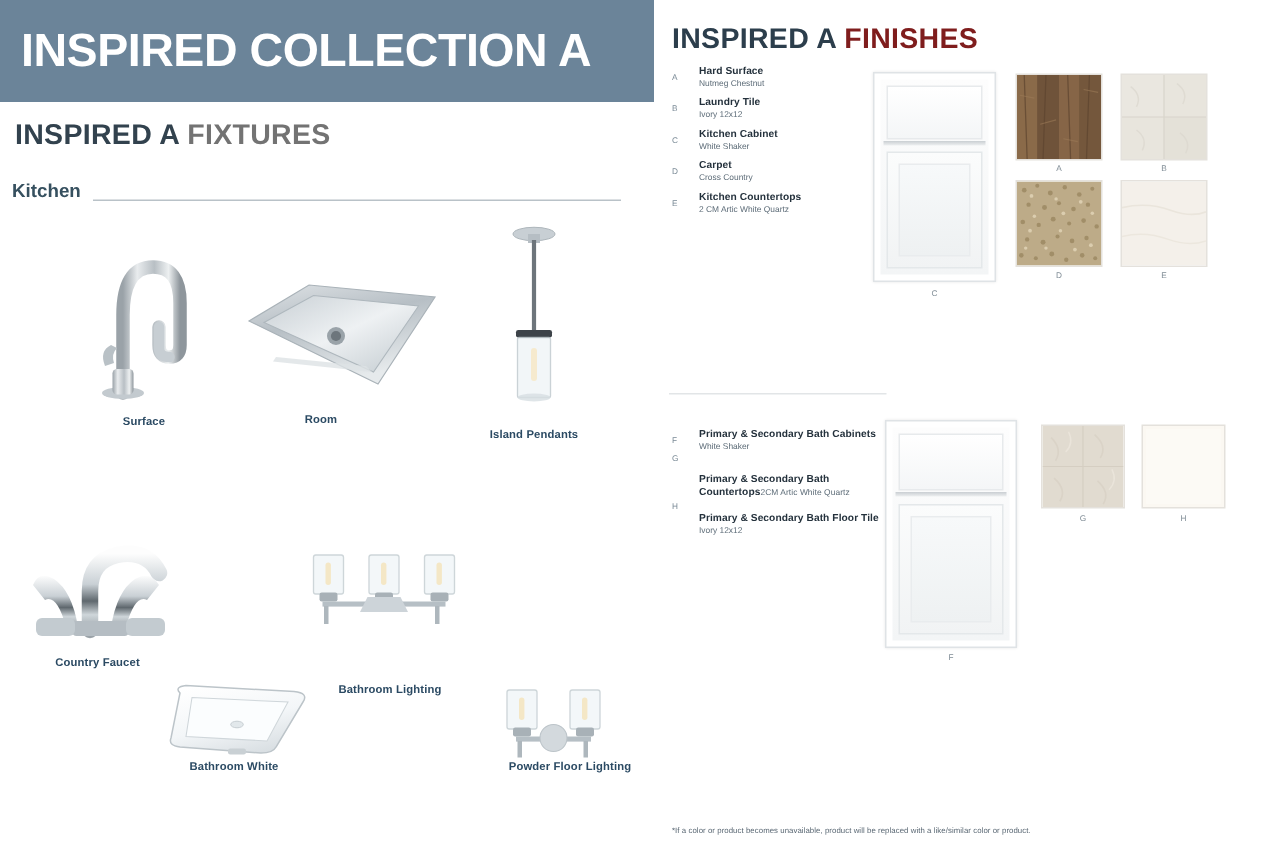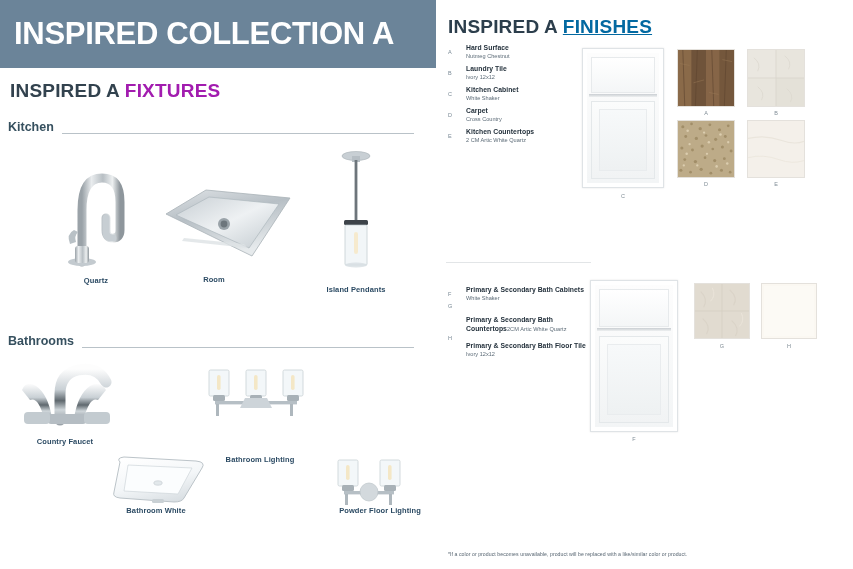--- a/index.html
+++ b/index.html
@@ -23,21 +23,21 @@
     font-size:31px; font-weight:bold; color:#ffffff;
     letter-spacing:-0.3px; line-height:40px; white-space:nowrap;
   }
 
   .sub-title {
     position:absolute; left:10px; top:80px;
     font-size:19px; font-weight:bold; letter-spacing:0.2px;
     white-space:nowrap;
   }
   .sub-title .dark { color:#32424e; }
-  .sub-title .grey { color:#a21caf; }
+  .sub-title .grey { color:#737373; }
 
   .sec-head { position:absolute; display:flex; align-items:flex-end; width:406px; left:8px; }
   .sec-head .sec-label {
     font-size:12.5px; font-weight:bold; color:#36505f; white-space:nowrap;
     padding-right:8px;
   }
   .sec-head .sec-rule { flex:1; height:1px; background:#b9c2c8; }
 
   .sec-kitchen { top:120px; }
   .sec-bath { top:334px; }
@@ -51,21 +51,21 @@
   .art { position:absolute; }
 
   
   .right-col { position:absolute; left:436px; top:0; width:417px; height:569px; }
 
   .fin-title {
     position:absolute; left:12px; top:16px;
     font-size:19px; font-weight:bold; letter-spacing:0.2px; white-space:nowrap;
   }
   .fin-title .dark { color:#2c3e4c; }
-  .fin-title .grey { color:#0369a1;text-decoration:underline; }
+  .fin-title .grey { color:#7f1d1d; }
 
   .legend { position:absolute; left:12px; }
   .legend-top { top:44px; }
   .legend-bot { top:286px; }
 
   .leg-row { position:relative; margin-bottom:5px; padding-left:18px; }
   .leg-key {
     position:absolute; left:0; top:5px;
     font-size:5.5px; color:#7a8a96; font-weight:normal;
   }
@@ -138,21 +138,21 @@
             <stop offset="0.8" stop-color="#edf0f1"></stop>
           <stop offset="1" stop-color="#8e969c"></stop>
         </linearGradient>
       </defs>
       <path d="M22 104 L22 52 Q22 20 42 20 Q60 20 60 44 L60 72 Q60 80 53 80 Q46 80 46 72 L46 60" fill="none" stroke="url(#chrome1)" stroke-width="9" stroke-linecap="round"></path>
       <path d="M46 60 L46 74 Q46 80 53 80" fill="none" stroke="#c7ced3" stroke-width="7" stroke-linecap="round"></path>
       <ellipse cx="22" cy="104" rx="14" ry="4" fill="#c3cacf"></ellipse>
       <rect x="15" y="88" width="14" height="17" rx="3" fill="url(#chrome1)"></rect>
       <path d="M14 72 Q6 76 10 86 L16 84 Q14 78 18 74 Z" fill="#b9c1c6"></path>
     </svg>
-    <div class="fx-label" style="left:56px; top:276px; width:80px;">Quartz</div>
+    <div class="fx-label" style="left:56px; top:276px; width:80px;">Surface</div>
 
     <svg class="art" style="left:160px; top:186px;" width="136" height="80" viewBox="0 0 136 80">
       <defs>
         <linearGradient id="sinkg" x1="0" y1="0" x2="0.4" y2="1">
           <stop offset="0" stop-color="#dfe3e6"></stop>
             <stop offset="0.45" stop-color="#b7bfc5"></stop>
           <stop offset="1" stop-color="#e6eaec"></stop>
         </linearGradient>
         <linearGradient id="sinkb" x1="0" y1="0" x2="1" y2="1">
           <stop offset="0" stop-color="#c8cfd4"></stop>
@@ -173,24 +173,20 @@
       <ellipse cx="24" cy="8" rx="14" ry="4.5" fill="#c8cfd4" stroke="#a7b0b6" stroke-width="0.6"></ellipse>
       <rect x="20" y="8" width="8" height="6" fill="#b6bec4"></rect>
       <rect x="22.6" y="12" width="2.8" height="62" fill="#6d757b"></rect>
       <rect x="12" y="72" width="24" height="5" rx="1.5" fill="#3d4349"></rect>
       <rect x="13" y="77" width="22" height="40" rx="1" fill="#eef4f6" opacity="0.75" stroke="#b9c4c9" stroke-width="0.9"></rect>
       <rect x="22" y="84" width="4" height="22" rx="2" fill="#f6e9c9" opacity="0.9"></rect>
       <ellipse cx="24" cy="117" rx="11" ry="2.6" fill="#d7dee2" opacity="0.8"></ellipse>
     </svg>
     <div class="fx-label" style="left:316px; top:285px; width:80px;">Island Pendants</div>
 
-    <div class="sec-head sec-bath">
-      <span class="sec-label">Bathrooms</span>
-      <span class="sec-rule"></span>
-    </div>
 
     <svg class="art" style="left:14px; top:360px;" width="106" height="68" viewBox="0 0 106 68">
       <defs>
         <linearGradient id="bch" x1="0" y1="0" x2="0" y2="1">
           <stop offset="0" stop-color="#fdfdfd"></stop>
             <stop offset="0.4" stop-color="#c9d0d5"></stop>
           <stop offset="0.62" stop-color="#5f686e"></stop>
             <stop offset="0.8" stop-color="#cfd6da"></stop>
           <stop offset="1" stop-color="#9aa2a8"></stop>
         </linearGradient>

